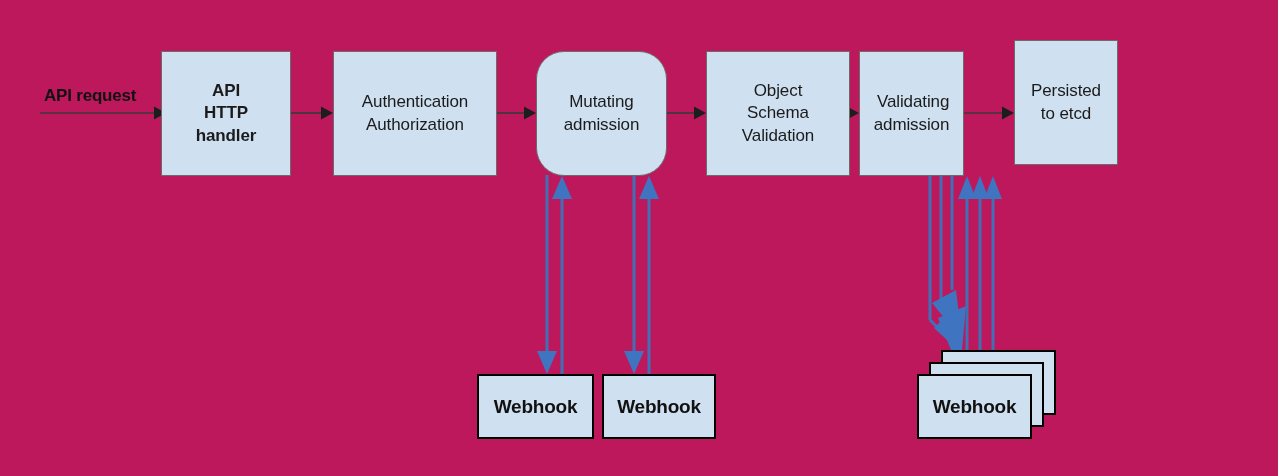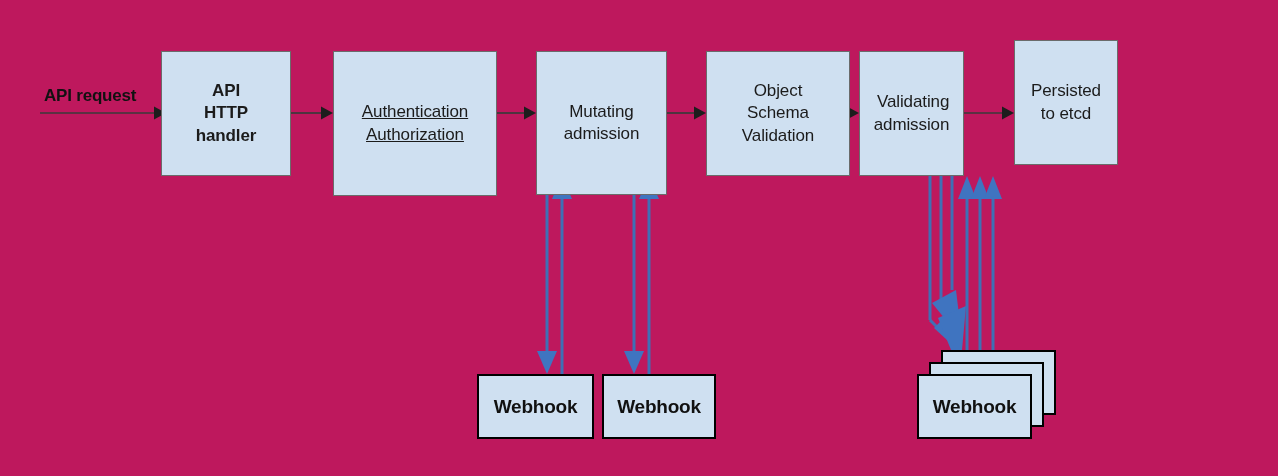--- a/index.html
+++ b/index.html
@@ -156,24 +156,24 @@
       <polygon class="bhead" points="984,199 1002,199 993,176"></polygon>
     </g>
   </svg>
 
   <div class="flow-label" style="left:44px; top:86px;">API request</div>
 
   <div class="pbox" style="left:161px; top:51px; width:130px; height:125px;font-weight:bold;">API
 HTTP
 handler</div>
 
-  <div class="pbox" style="left:333px; top:51px; width:164px; height:145px;text-decoration:underline;">Authentication
+  <div class="pbox" style="left:333px; top:51px; width:164px; height:125px;">Authentication
 Authorization</div>
 
-  <div class="pbox" style="left:536px; top:51px; width:131px; height:144px;">Mutating
+  <div class="pbox" style="left:536px; top:51px; width:131px; height:125px;border-radius:28px;">Mutating
 admission</div>
 
   <div class="pbox" style="left:706px; top:51px; width:144px; height:125px;">Object
 Schema
 Validation</div>
 
   <div class="pbox" style="left:859px; top:51px; width:105px; height:125px;text-align:right;">Validating
 admission</div>
 
   <div class="pbox" style="left:1014px; top:40px; width:104px; height:125px;">Persisted

